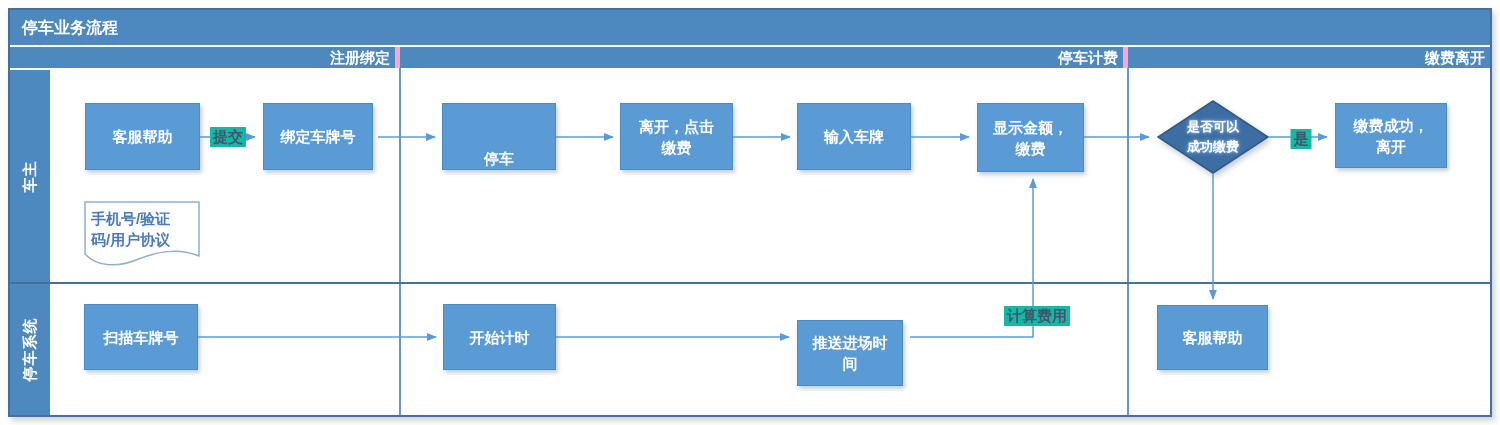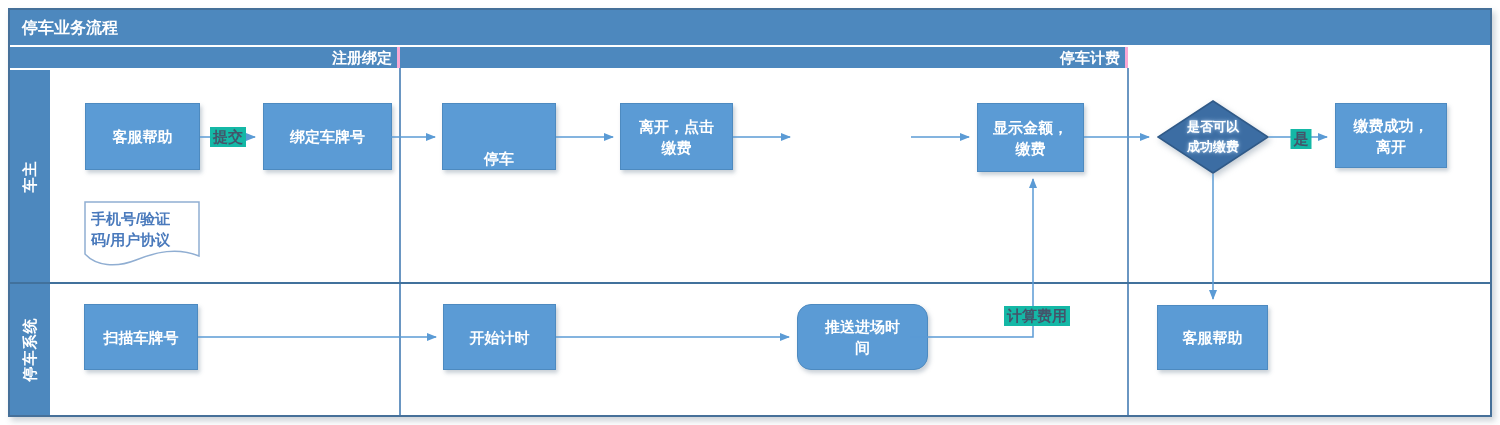--- a/index.html
+++ b/index.html
@@ -13,21 +13,21 @@
   .stage{position:relative;width:1500px;height:425px;background:#ffffff;overflow:hidden;font-weight:bold;}
   .frame{position:absolute;left:8px;top:8px;width:1480px;height:405px;
          border:2px solid var(--frame-border);background:#ffffff;
          box-shadow:3px 4px 6px rgba(60,80,100,0.25);}
   .titlebar{position:absolute;left:10px;top:10px;width:1480px;height:35px;
             background:var(--header-fill);color:var(--text-on-fill);
             font-size:16px;line-height:35px;padding-left:12px;box-sizing:border-box;}
   .phasebar{position:absolute;left:10px;top:47px;width:1480px;height:21px;display:flex;}
   .phase-cell{background:var(--header-fill);color:var(--text-on-fill);font-size:15px;
               line-height:21px;text-align:right;box-sizing:border-box;padding-right:5px;}
-  .phase-cell.sep{border-right:3px solid #f9a8d4;}
+  .phase-cell.sep{border-right:5px solid #f9a8d4;}
   .p1{width:390px;} .p2{width:728px;} .p3{width:362px;}
   .lane-col{position:absolute;left:10px;top:70px;width:40px;height:345px;}
   .lane-cell{position:absolute;left:0;width:40px;background:var(--header-fill);
              display:flex;align-items:center;justify-content:center;}
   .lane-cell span{transform:rotate(-90deg);white-space:nowrap;color:var(--text-on-fill);
                   font-size:15px;letter-spacing:1px;}
   .lc1{top:0;height:212px;} .lc2{top:214px;height:131px;}
   .vdiv{position:absolute;top:68px;width:2px;height:347px;background:#6a96c2;z-index:1;}
   .vd1{left:399px;} .vd2{left:1127px;}
   .lane-div{position:absolute;left:10px;top:282px;width:1480px;height:2px;
@@ -57,20 +57,21 @@
 <body>
 
 <div class="stage">
   <div class="frame"></div>
 
   <div class="titlebar">停车业务流程</div>
 
   <div class="phasebar">
     <div class="phase-cell sep p1">注册绑定</div>
     <div class="phase-cell sep p2">停车计费</div>
+    <div class="phase-cell p3">缴费离开</div>
   </div>
 
   <div class="lane-col">
     <div class="lane-cell lc1">
       <span>车主</span>
     </div>
     <div class="lane-cell lc2">
       <span>停车系统</span>
     </div>
   </div>
@@ -94,29 +95,32 @@
     <path class="edge" d="M1269,137 L1327,137" marker-end="url(#arr)"></path>
     <path class="edge" d="M1213,174 L1213,299 " marker-end="url(#arr)"></path>
     <path class="edge" d="M198,337 L436,337" marker-end="url(#arr)"></path>
     <path class="edge" d="M556,337 L789,337" marker-end="url(#arr)"></path>
     <path class="edge" d="M910,337 L1033,337 L1033,179" marker-end="url(#arr)"></path>
   </svg>
 
   <div class="box" style="left:85px;top:103px;width:115px;height:67px;">
     <span>客服帮助</span>
   </div>
-  <div class="box" style="left:263px;top:103px;width:129px;height:67px;">
+  <div class="box" style="left:263px;top:103px;width:110px;height:67px;">
     <span>绑定车牌号</span>
   </div>
   <div class="box" style="left:442px;top:103px;width:114px;height:67px;justify-content:flex-end;">
     <span>停车</span>
   </div>
   <div class="box" style="left:620px;top:103px;width:113px;height:67px;">
     <span>离开，点击</span>
     <span>缴费</span>
+  </div>
+  <div class="box" style="left:797px;top:103px;width:114px;height:67px;">
+    <span>输入车牌</span>
   </div>
   <div class="box" style="left:977px;top:103px;width:107px;height:69px;">
     <span>显示金额，</span>
     <span>缴费</span>
   </div>
 
   <div class="diamond-wrap">
     <svg width="112" height="74" viewBox="0 0 112 74" xmlns="http://www.w3.org/2000/svg">
       <polygon points="56,1 111,37 56,73 1,37" fill="var(--diamond-fill)" stroke="var(--diamond-border)" stroke-width="1.5"></polygon>
     </svg>
@@ -140,21 +144,21 @@
       <span style="display:block">码/用户协议</span>
     </div>
   </div>
 
   <div class="box" style="left:84px;top:304px;width:114px;height:66px;">
     <span>扫描车牌号</span>
   </div>
   <div class="box" style="left:443px;top:304px;width:113px;height:66px;">
     <span>开始计时</span>
   </div>
-  <div class="box" style="left:797px;top:304px;width:131px;height:66px;border-radius:14px;">
+  <div class="box" style="left:797px;top:320px;width:106px;height:66px;">
     <span>推送进场时</span>
     <span>间</span>
   </div>
   <div class="box" style="left:1157px;top:305px;width:111px;height:65px;">
     <span>客服帮助</span>
   </div>
 
   <div class="edge-label" style="left:228px;top:137px;">提交</div>
   <div class="edge-label" style="left:1301px;top:139px;">是</div>
   <div class="edge-label" style="left:1037px;top:316px;">计算费用</div>

